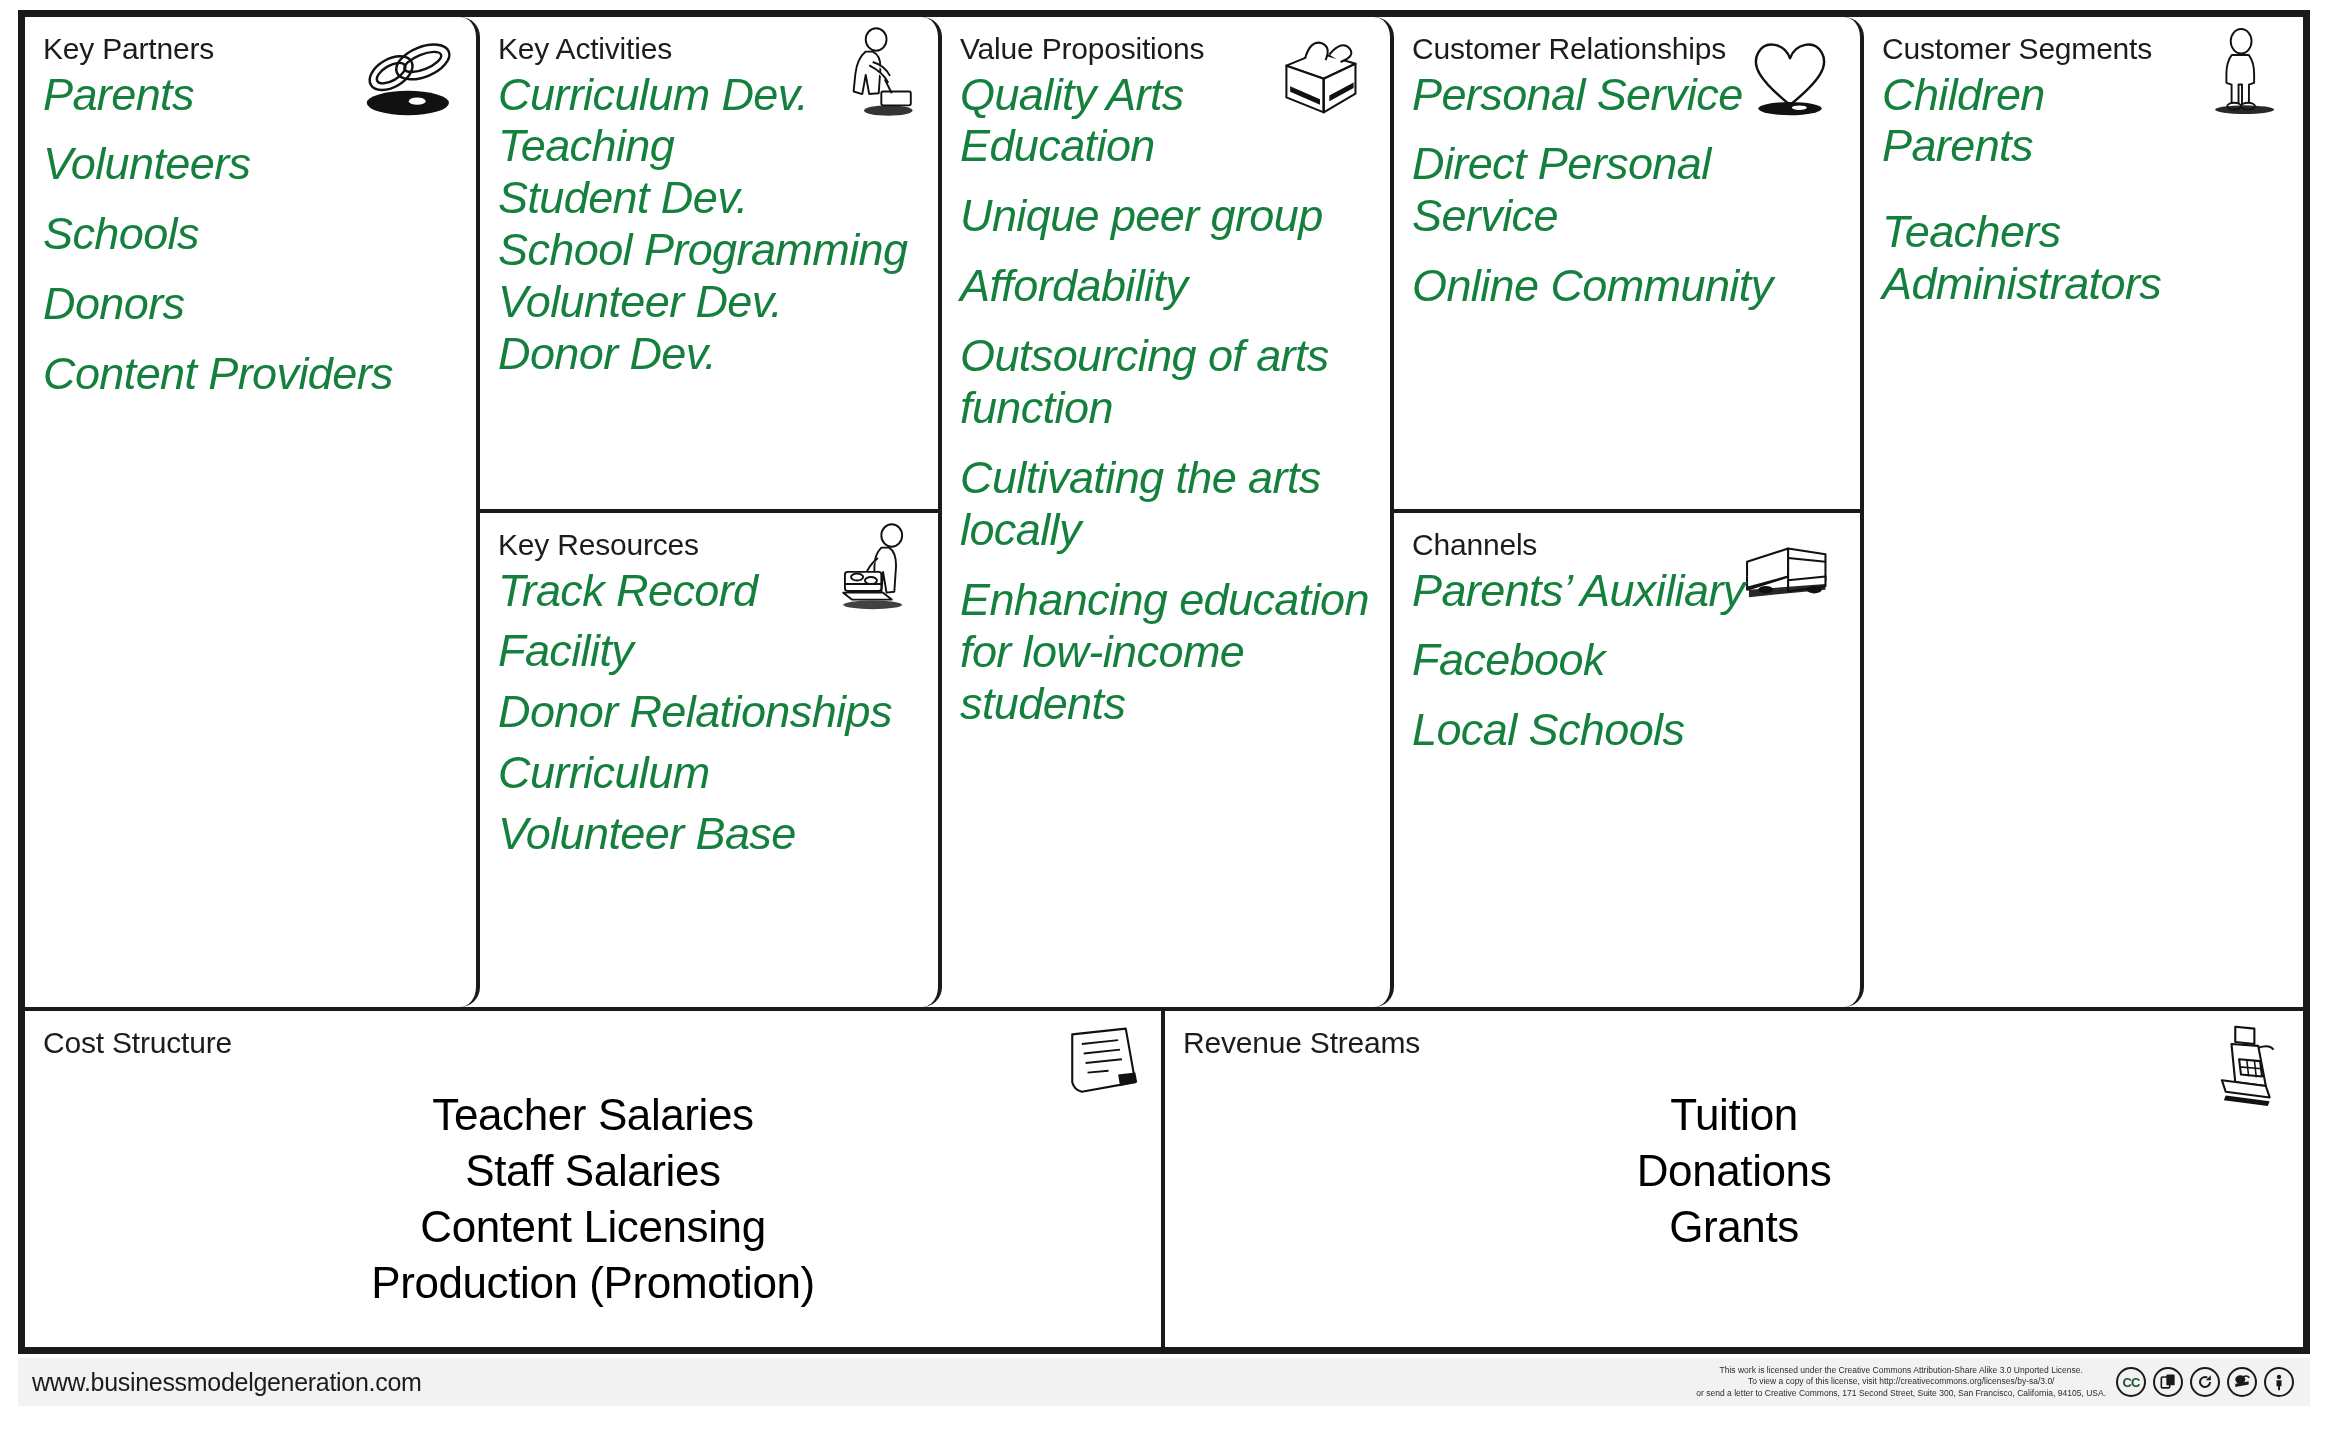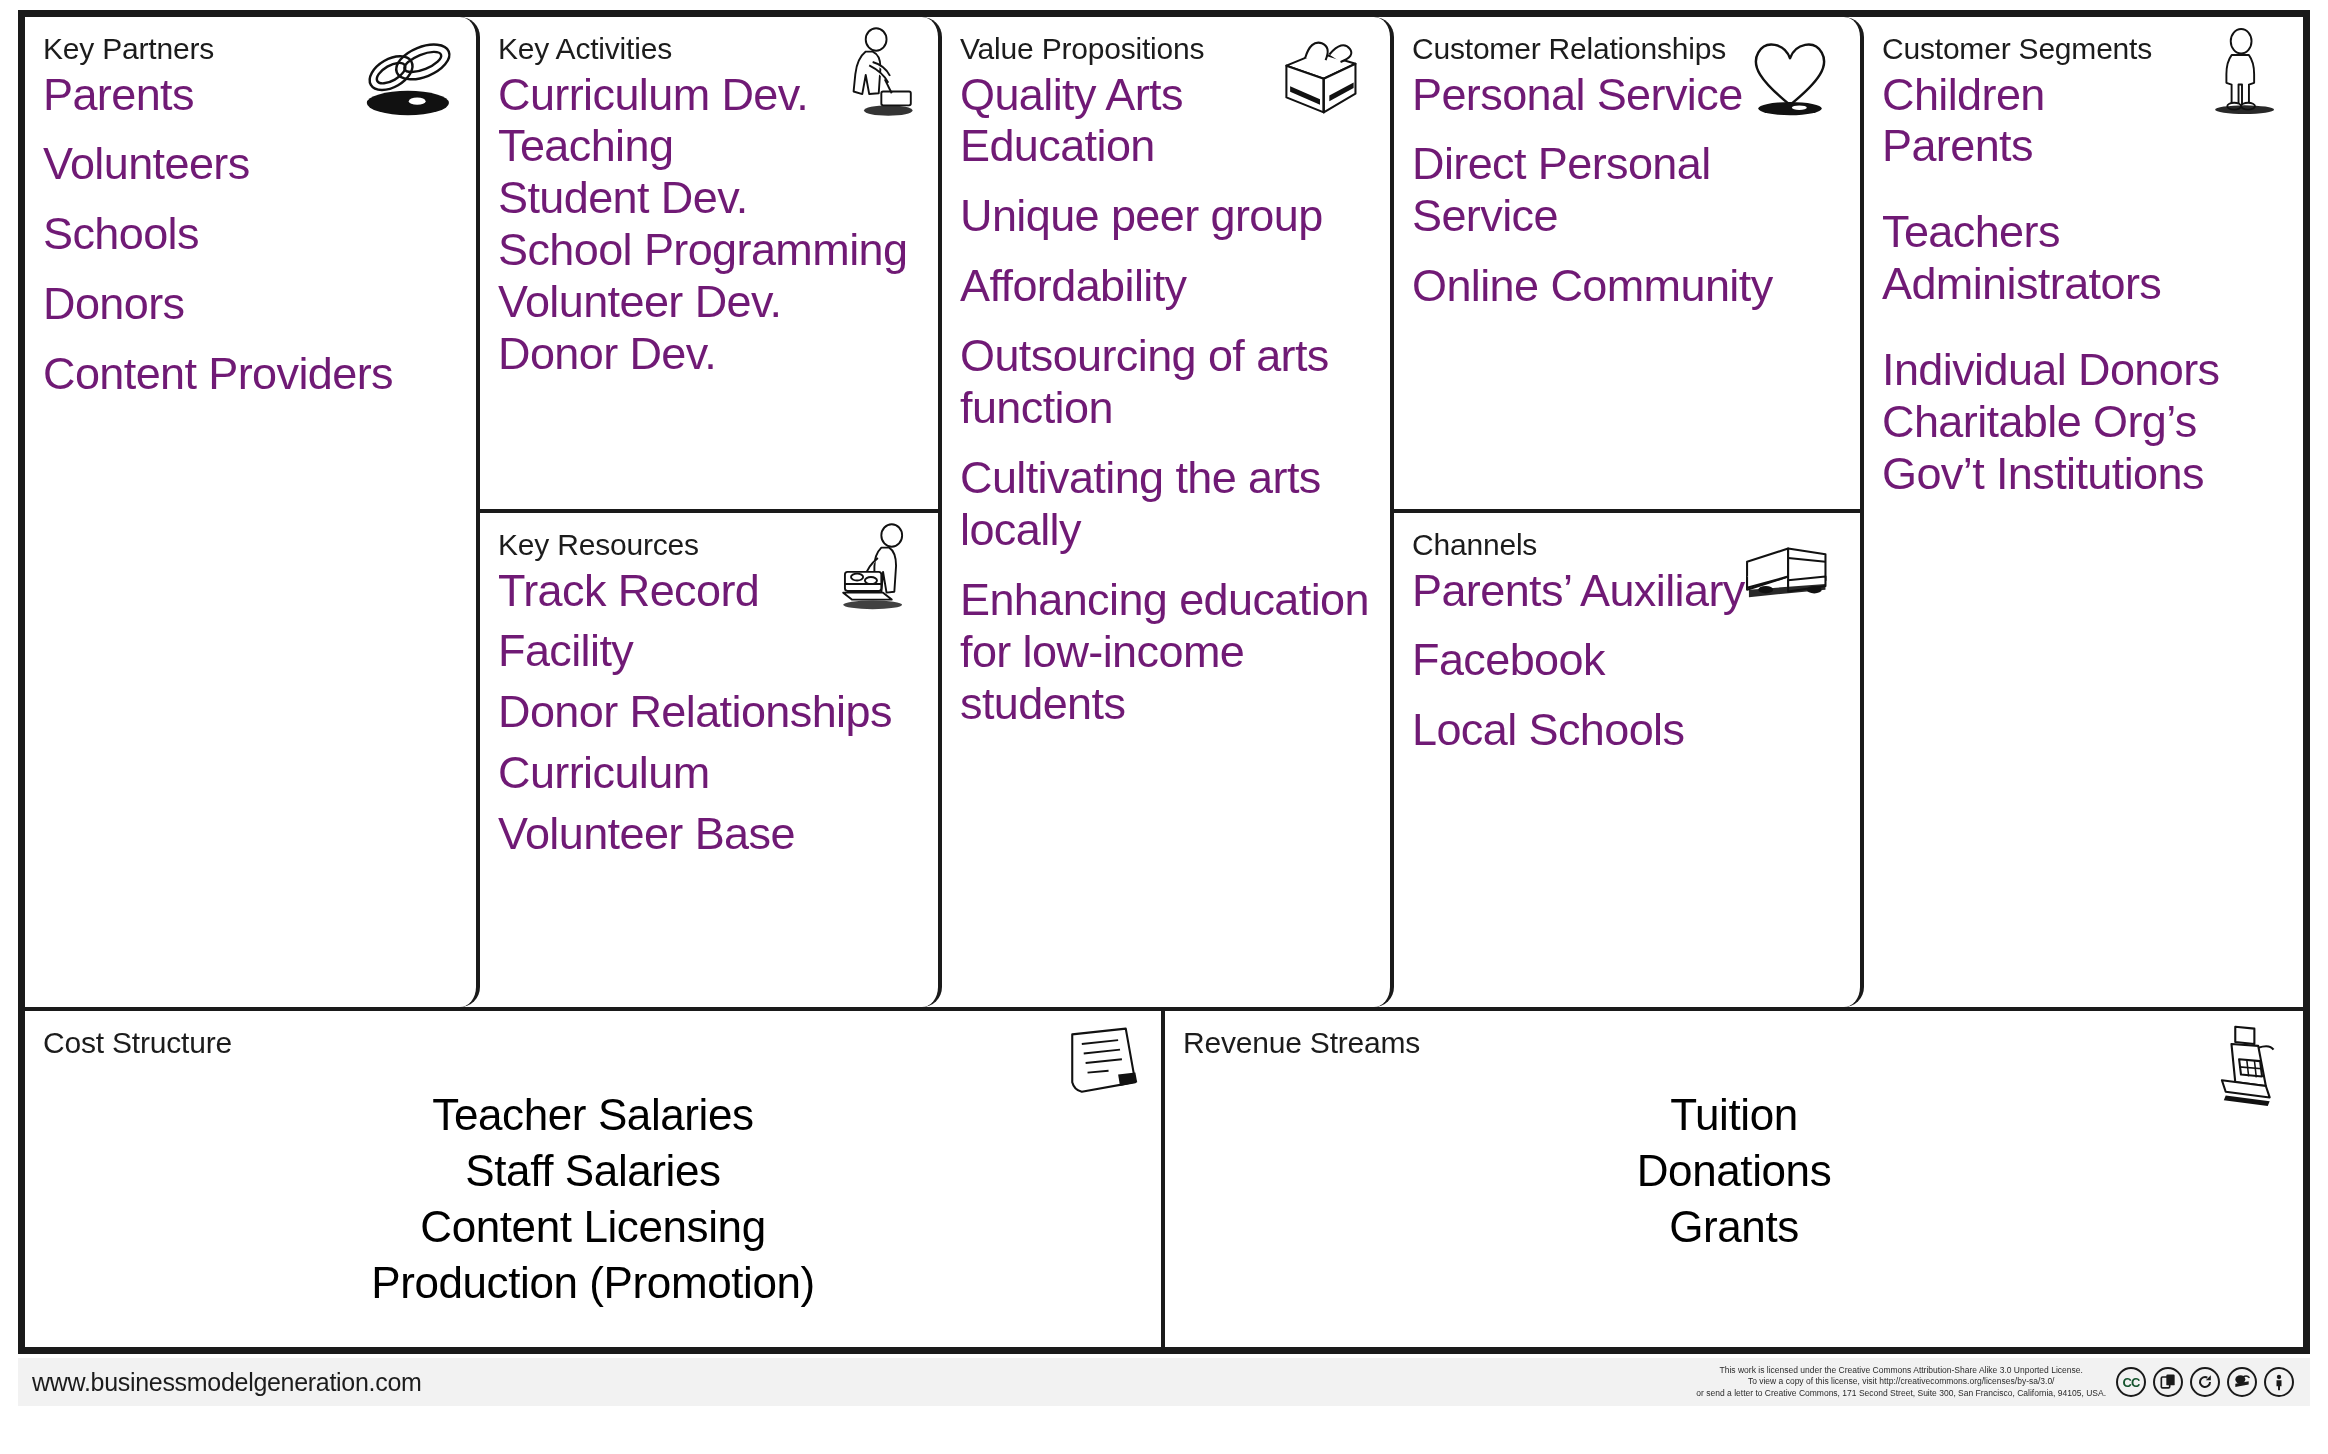--- a/index.html
+++ b/index.html
@@ -115,23 +115,24 @@
   .item-list {
     list-style: none;
     margin: 0;
     padding: 0;
     position: relative;
     z-index: 2;
   }
   .item-list li {
     font-size: 45px;
     line-height: 1.155;
-    color: #701a75;
+    color: #15803d;
     margin: 0;
     letter-spacing: -0.6px;
+    font-style: italic;
   }
   .item-list.spaced li { margin-bottom: 18px; }
   .item-list.tight li  { margin-bottom: 0px; }
   .item-list.semi li   { margin-bottom: 9px; }
 
   
   .center-list {
     list-style: none;
     margin: 28px 0 0 0;
     padding: 0;
@@ -406,25 +407,20 @@
           <ul class="item-list tight">
             <li>Children</li>
             <li>Parents</li>
           </ul>
           <div class="gap-row"></div>
           <ul class="item-list tight">
             <li>Teachers</li>
             <li>Administrators</li>
           </ul>
           <div class="gap-row"></div>
-          <ul class="item-list tight">
-            <li>Individual Donors</li>
-            <li>Charitable Org’s</li>
-            <li>Gov’t Institutions</li>
-          </ul>
         </div>
       </div>
 
     </div>
 
     <div class="bottom-row">
 
       <div class="bottom-cell cell-cost">
         <div class="corner-icon small">
           <svg viewBox="0 0 100 90">

